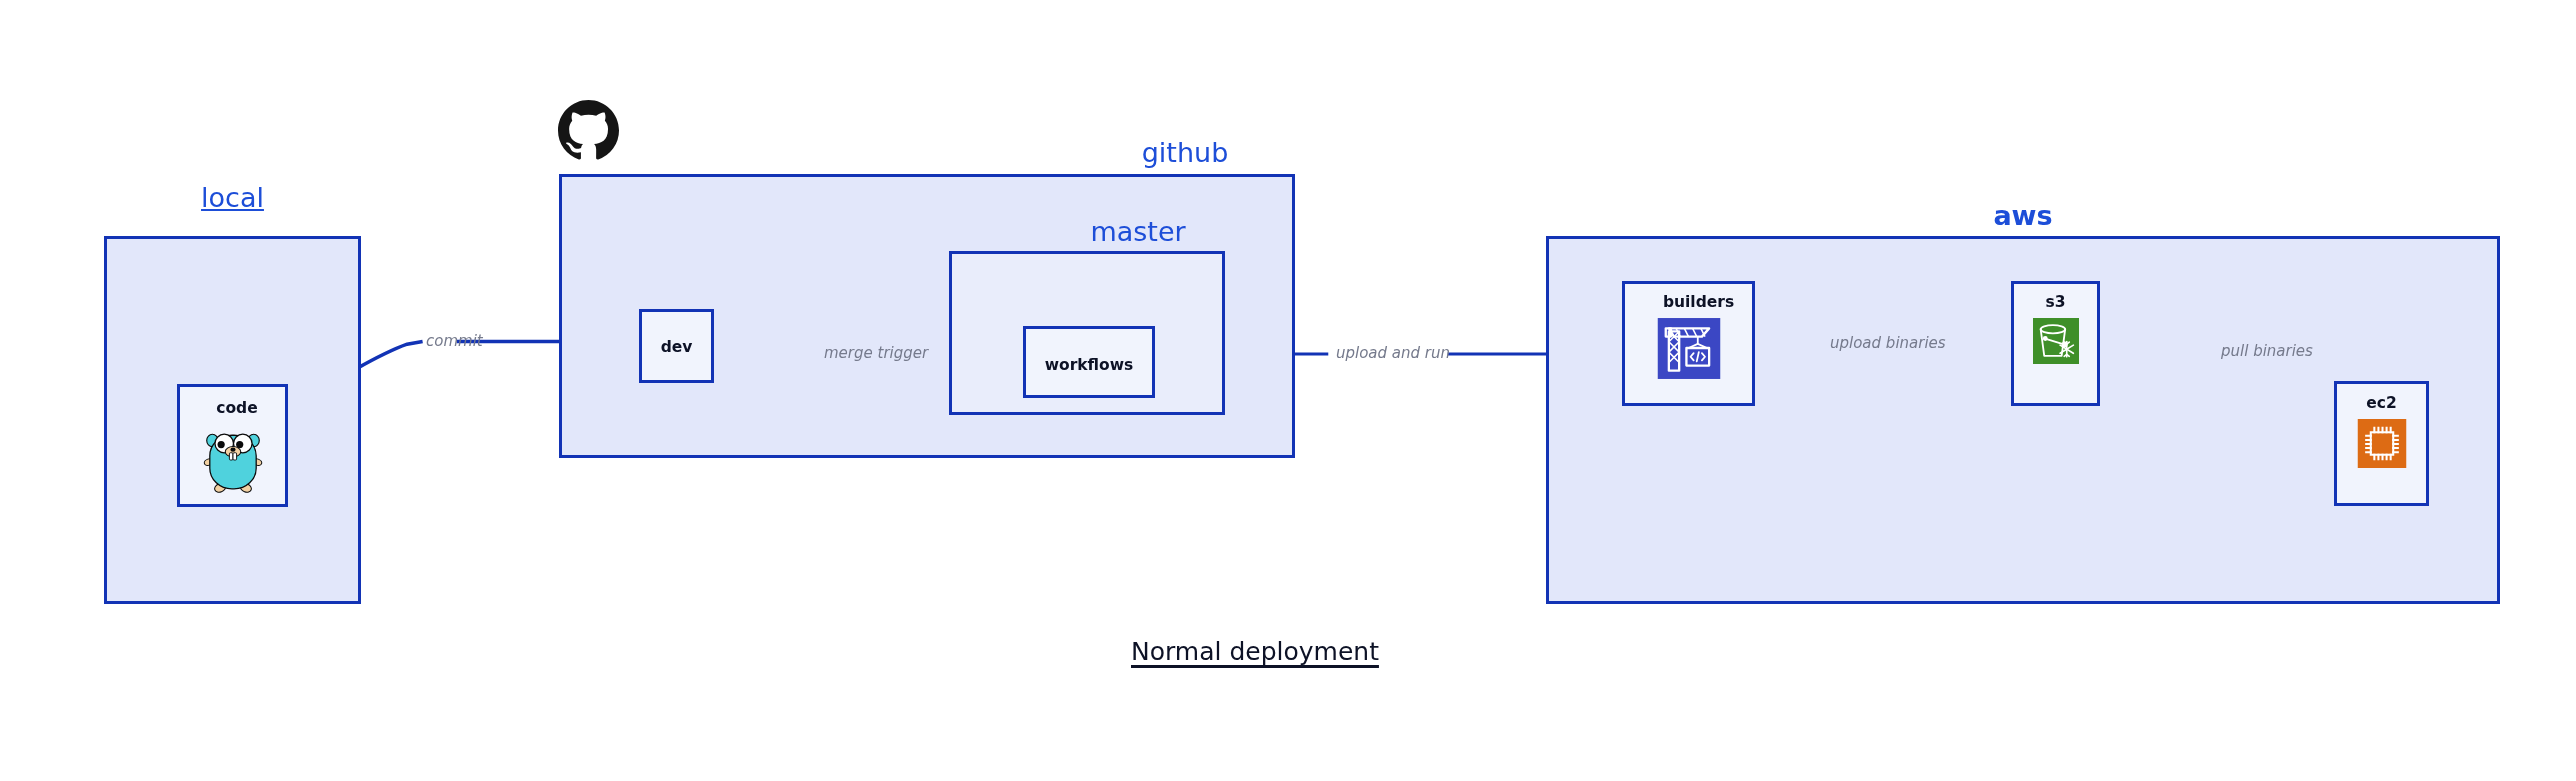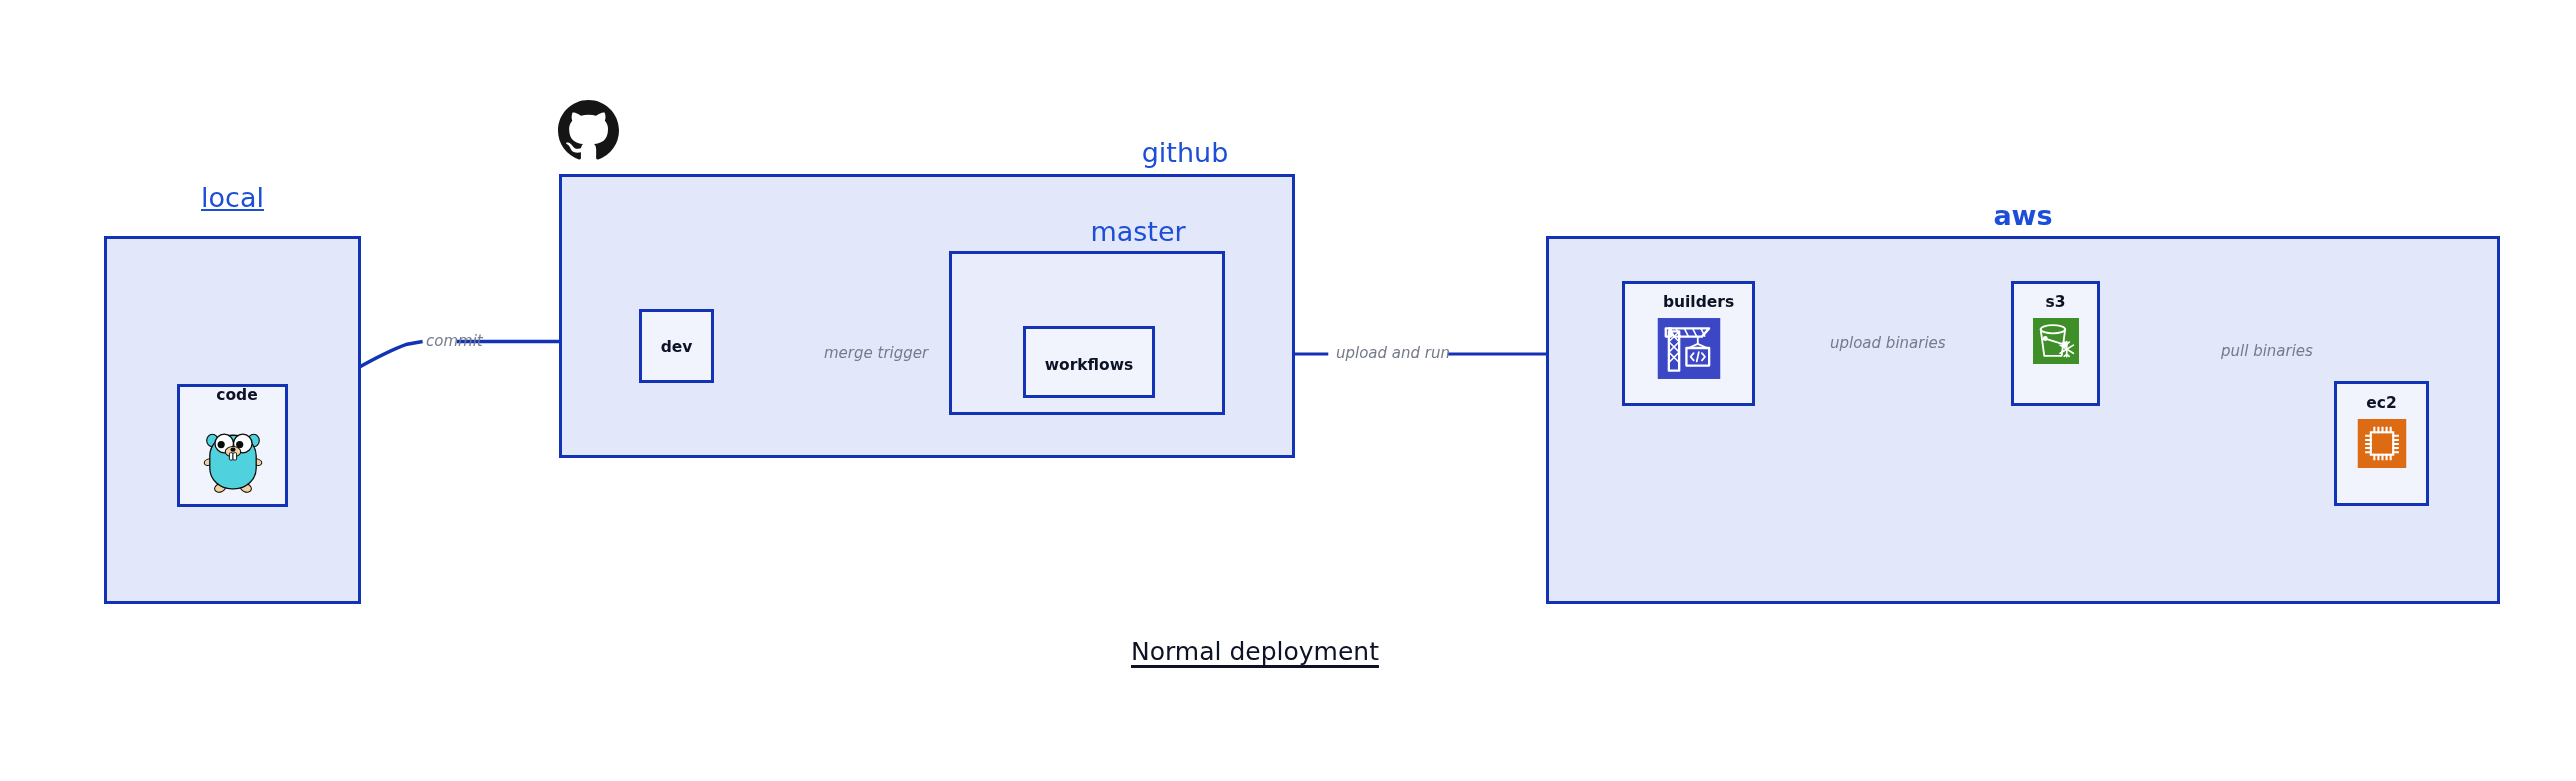--- a/index.html
+++ b/index.html
@@ -127,21 +127,21 @@
     <path d="M 3760 668 L 3890 668" fill="none" stroke="#1233b5" stroke-width="6" marker-end="url(#arw)"></path>
 
     <path d="M 4075 662 C 4120 665 4170 675 4218 688" fill="none" stroke="#1233b5" stroke-width="7"></path>
     <path d="M 4330 707 C 4400 730 4470 775 4518 808" fill="none" stroke="#1233b5" stroke-width="7" marker-end="url(#arw)"></path>
   </svg>
 
   <div class="group" style="left:104px; top:236px; width:257px; height:368px;"></div>
   <div class="group-label" style="left:104px; top:184px; width:257px;text-decoration:underline;">local</div>
 
   <div class="node" style="left:177px; top:384px; width:111px; height:123px;">
-    <div class="node-label" style="top:1px;padding-left:9px;">code</div>
+    <div class="node-label" style="top:14px;padding-left:9px;">code</div>
     <div class="node-icon" style="top:40px; width:61px; height:67px;">
       <svg viewBox="0 0 118 130" width="61" height="67" xmlns="http://www.w3.org/2000/svg">
 
         <ellipse cx="19" cy="26" rx="11" ry="12" fill="#4fd2dd" stroke="#0b0b0b" stroke-width="2.2"></ellipse>
         <ellipse cx="99" cy="26" rx="11" ry="12" fill="#4fd2dd" stroke="#0b0b0b" stroke-width="2.2"></ellipse>
 
         <ellipse cx="12" cy="68" rx="9" ry="6" fill="#f2d1a3" stroke="#0b0b0b" stroke-width="2" transform="rotate(-20 12 68)"></ellipse>
         <ellipse cx="106" cy="68" rx="9" ry="6" fill="#f2d1a3" stroke="#0b0b0b" stroke-width="2" transform="rotate(20 106 68)"></ellipse>
 
         <ellipse cx="34" cy="118" rx="11" ry="8" fill="#f2d1a3" stroke="#0b0b0b" stroke-width="2" transform="rotate(-20 34 118)"></ellipse>

